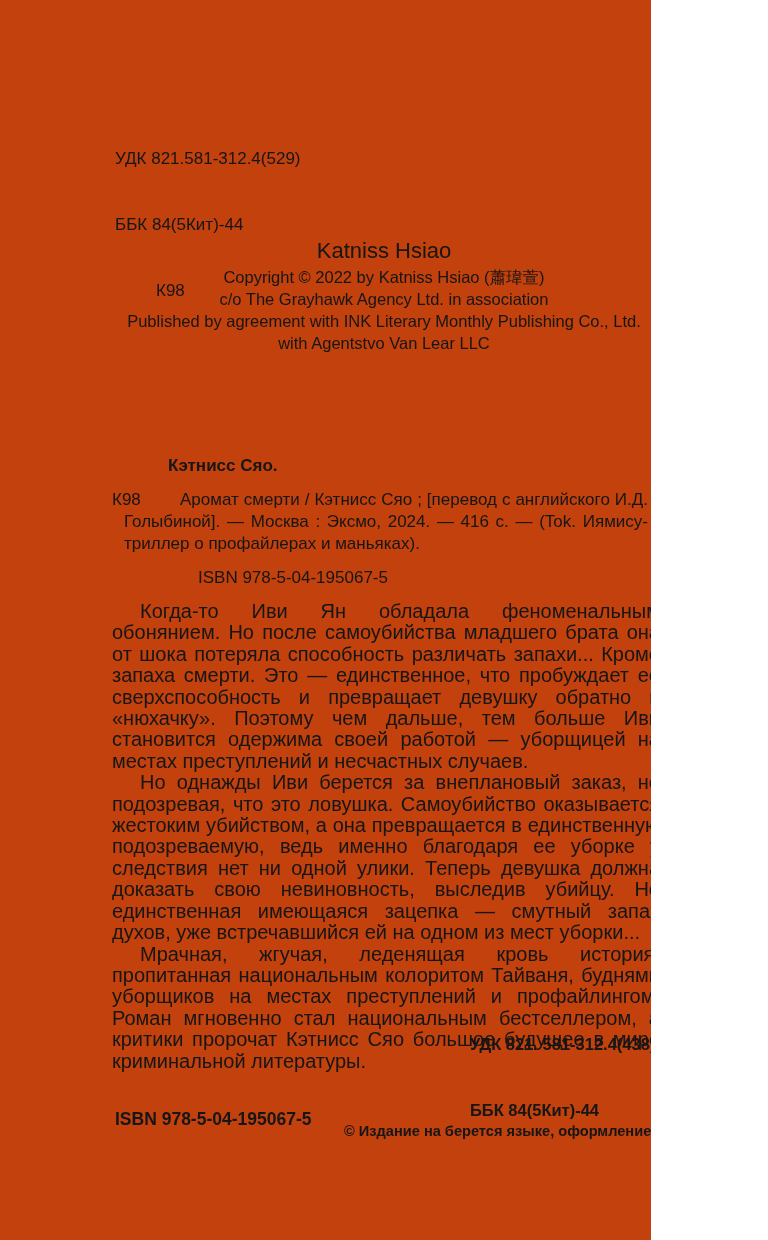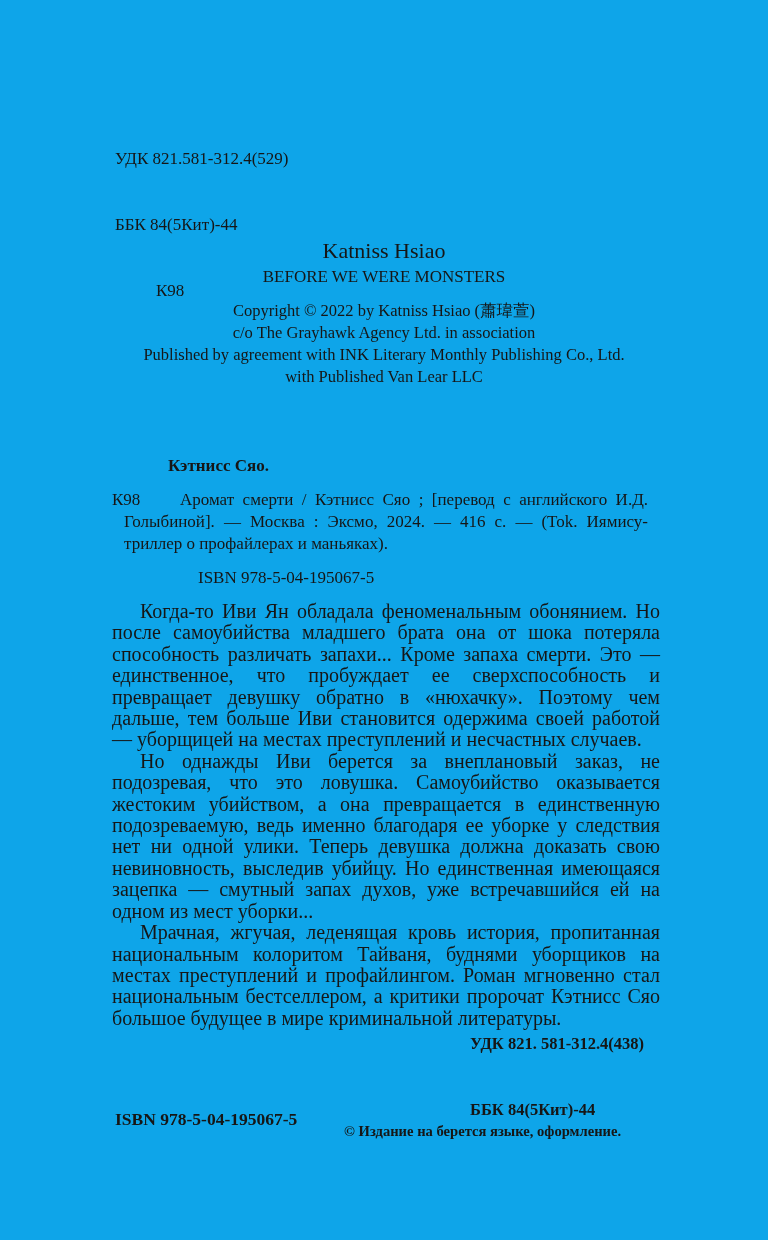--- a/index.html
+++ b/index.html
@@ -2,24 +2,24 @@
 <html lang="ru"><head>
 <meta charset="utf-8">
 <style>
   html, body {
     margin: 0;
     padding: 0;
     background: #ffffff;
   }
   .page {
     position: relative;
-    width: 768px;
+    width: 651px;
     height: 1240px;
-    background: #0ea5e9;
-    font-family: Liberation Serif, serif;
+    background: #c2410c;
+    font-family: Liberation Sans, sans-serif;
     color: #161616;
     overflow: hidden;
   }
 
   
   .top-codes {
     position: absolute;
     top: 104px;
     left: 115px;
     font-size: 17px;
@@ -122,25 +122,24 @@
 <div class="page">
 
   <div class="top-codes">
     <div>УДК 821.581-312.4(529)</div>
     <div>ББК 84(5Кит)-44</div>
     <div class="k98">К98</div>
   </div>
 
   <div class="original-block">
     <div class="orig-author">Katniss Hsiao</div>
-    <div class="orig-title">BEFORE WE WERE MONSTERS</div>
     <div>Copyright © 2022 by Katniss Hsiao (蕭瑋萱)</div>
     <div>c/o The Grayhawk Agency Ltd. in association</div>
     <div>Published by agreement with INK Literary Monthly Publishing Co., Ltd.</div>
-    <div>with Published Van Lear LLC</div>
+    <div>with Agentstvo Van Lear LLC</div>
   </div>
 
   <div class="biblio">
     <p class="biblio-author">Кэтнисс Сяо.</p>
     <div class="biblio-entry-wrap">
       <span class="biblio-code">К98</span>
       <p class="biblio-entry">Аромат смерти / Кэтнисс Сяо ; [перевод с английского И.Д. Голыбиной]. — Москва : Эксмо, 2024. — 416 с. — (Tok. Иямису-триллер о профайлерах и маньяках).</p>
     </div>
     <p class="biblio-isbn">ISBN 978-5-04-195067-5</p>
   </div>

